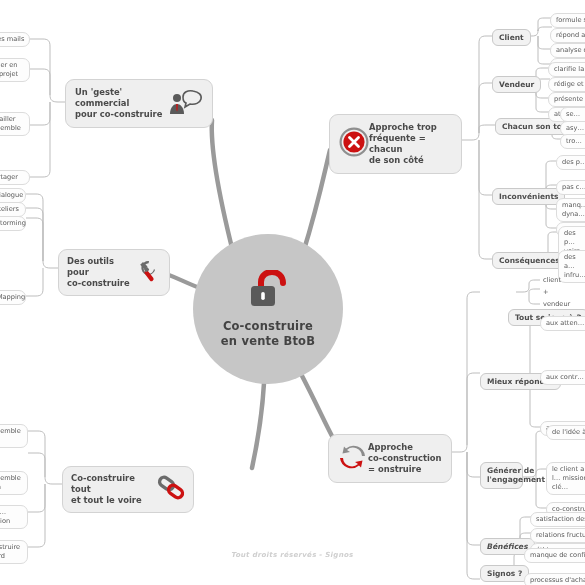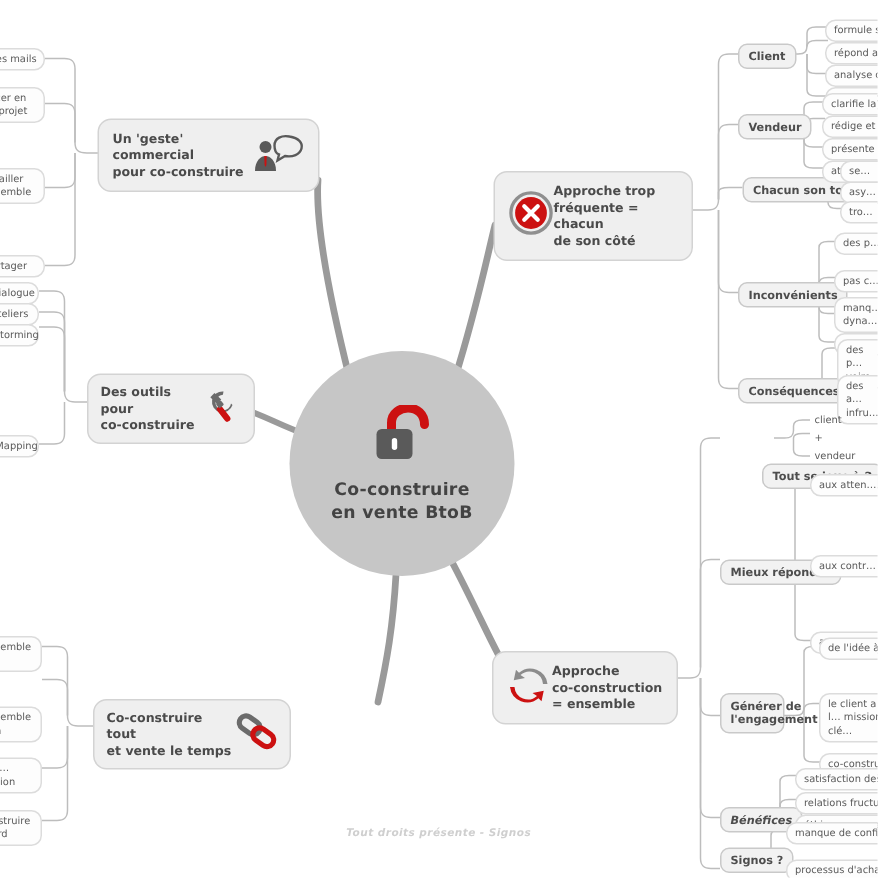--- a/index.html
+++ b/index.html
@@ -242,26 +242,26 @@
 
   <div class="callout" style="left:328px;top:434px;width:124px;">
     <span class="ico">
       <svg width="30" height="28" viewBox="0 0 30 28">
         <path d="M24 13 A9 9 0 0 0 9 7 L12 9 L4.5 10.5 L6 3.5 L8 5.5 A11.6 11.6 0 0 1 27 13 Z" fill="#8c8c8c"></path>
         <path d="M5 15 A9 9 0 0 0 20 21 L17 19 L24.5 17.5 L23 24.5 L21 22.5 A11.6 11.6 0 0 1 2 15 Z" fill="#cc1111"></path>
       </svg>
     </span>
     <span class="txt">Approche
 co-construction
-= ensemble</span>
+= onstruire</span>
   </div>
 
   <div class="callout" style="left:62px;top:466px;width:132px;padding:6px 8px;">
     <span class="txt">Co-construire tout
-et vente le temps</span>
+et tout le voire</span>
     <span class="ico">
       <svg width="28" height="26" viewBox="0 0 28 26">
         <rect x="2" y="4" width="15" height="9" rx="4.5" fill="none" stroke="#6b6b6b" stroke-width="3.4" transform="rotate(35 9.5 8.5)"></rect>
         <rect x="11" y="12" width="15" height="9" rx="4.5" fill="none" stroke="#cc1111" stroke-width="3.4" transform="rotate(35 18.5 16.5)"></rect>
       </svg>
     </span>
   </div>
 
   <div class="leaf" style="left:-22px;top:32px;width:52px;">…r les mails</div>
   <div class="leaf two" style="left:-24px;top:58px;width:54px;">…ancer en
@@ -334,15 +334,15 @@
 mission clé…</div>
   <div class="leaf" style="left:546px;top:502px;width:48px;">co-constru…</div>
 
   <div class="leaf" style="left:530px;top:512px;width:64px;">satisfaction des …</div>
   <div class="leaf" style="left:530px;top:528px;width:64px;">relations fructue…</div>
   <div class="leaf" style="left:530px;top:543px;width:64px;">éthique commer…</div>
 
   <div class="leaf" style="left:524px;top:548px;width:70px;">manque de confia…</div>
   <div class="leaf" style="left:524px;top:573px;width:70px;">processus d'achat …</div>
 
-  <div id="footer">Tout droits présente - Signos</div>
+  <div id="footer">Tout droits réservés - Signos</div>
 
 </div>
 
 </body></html>

